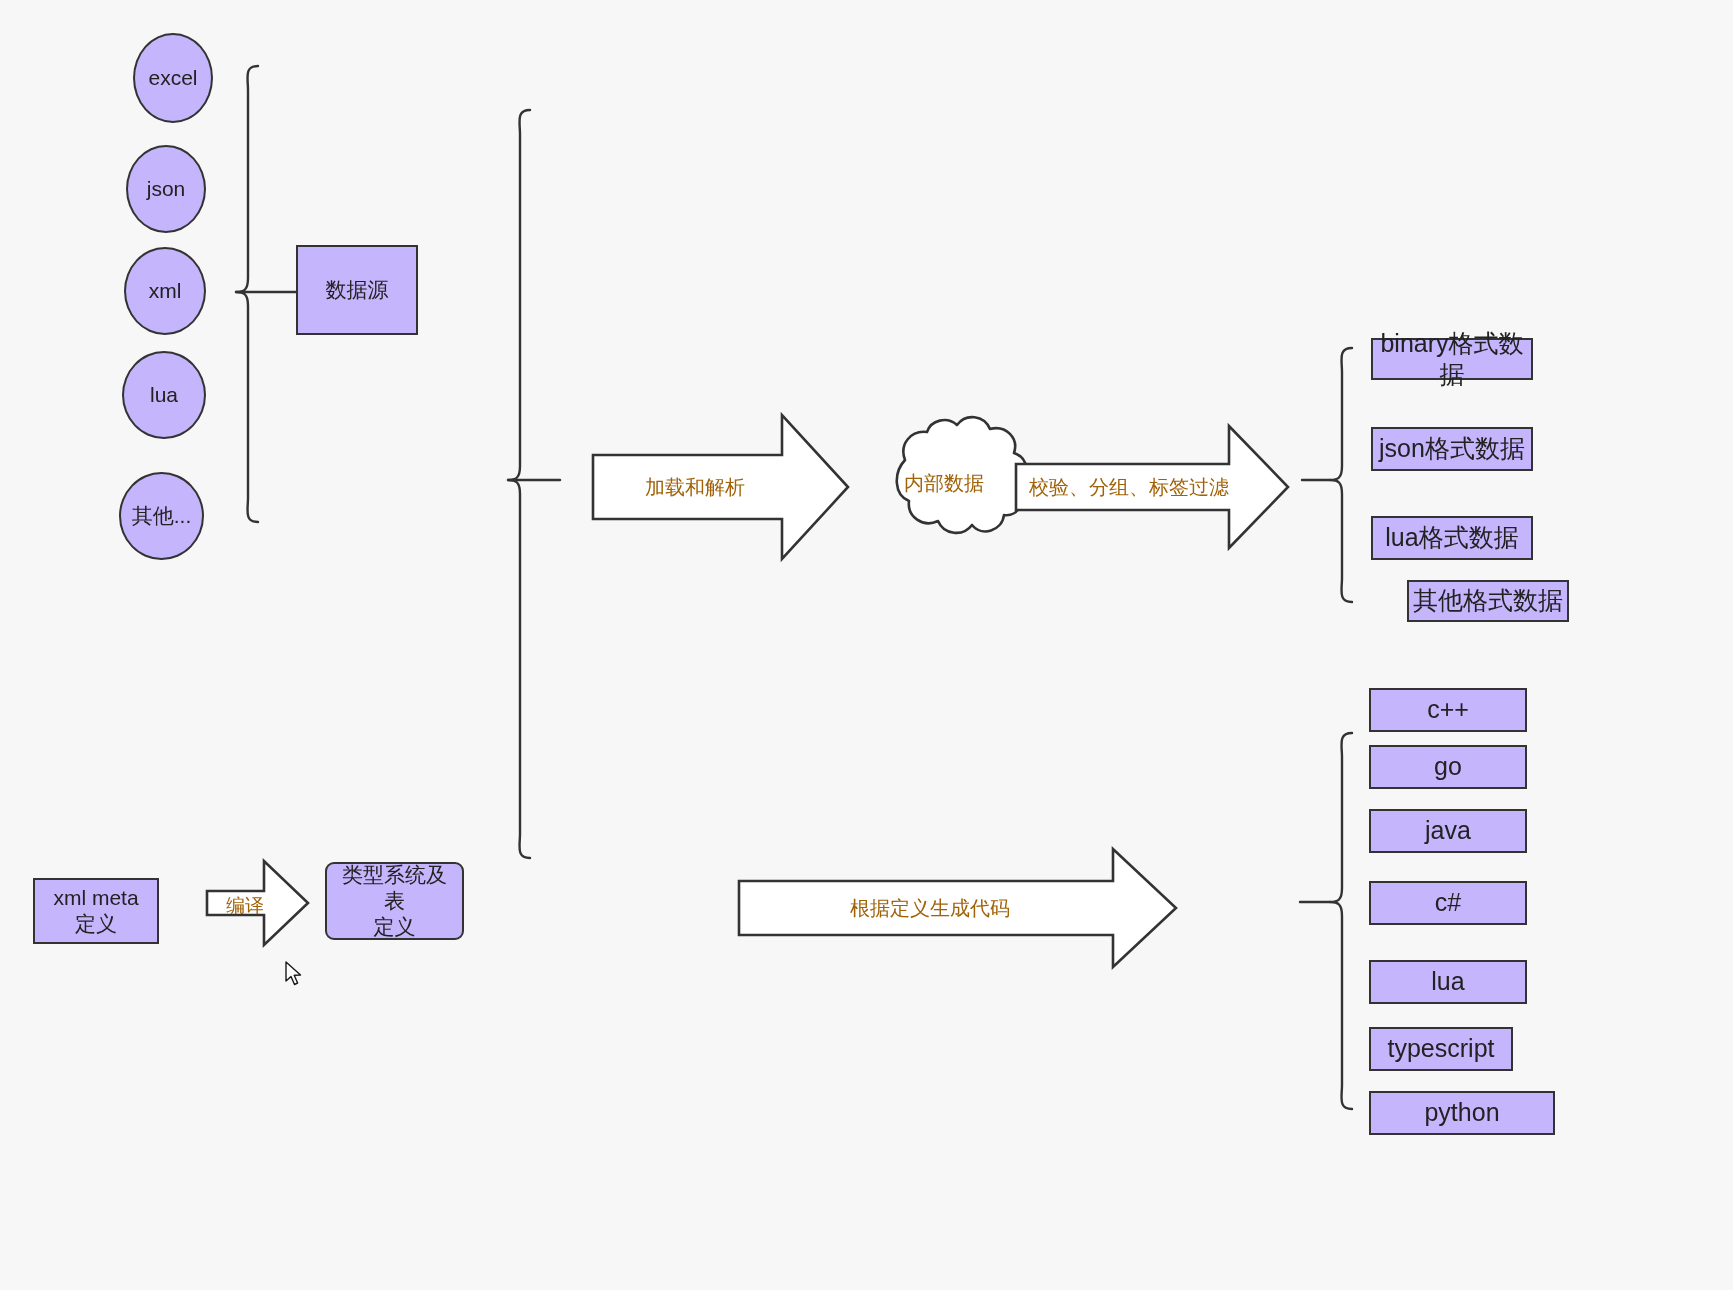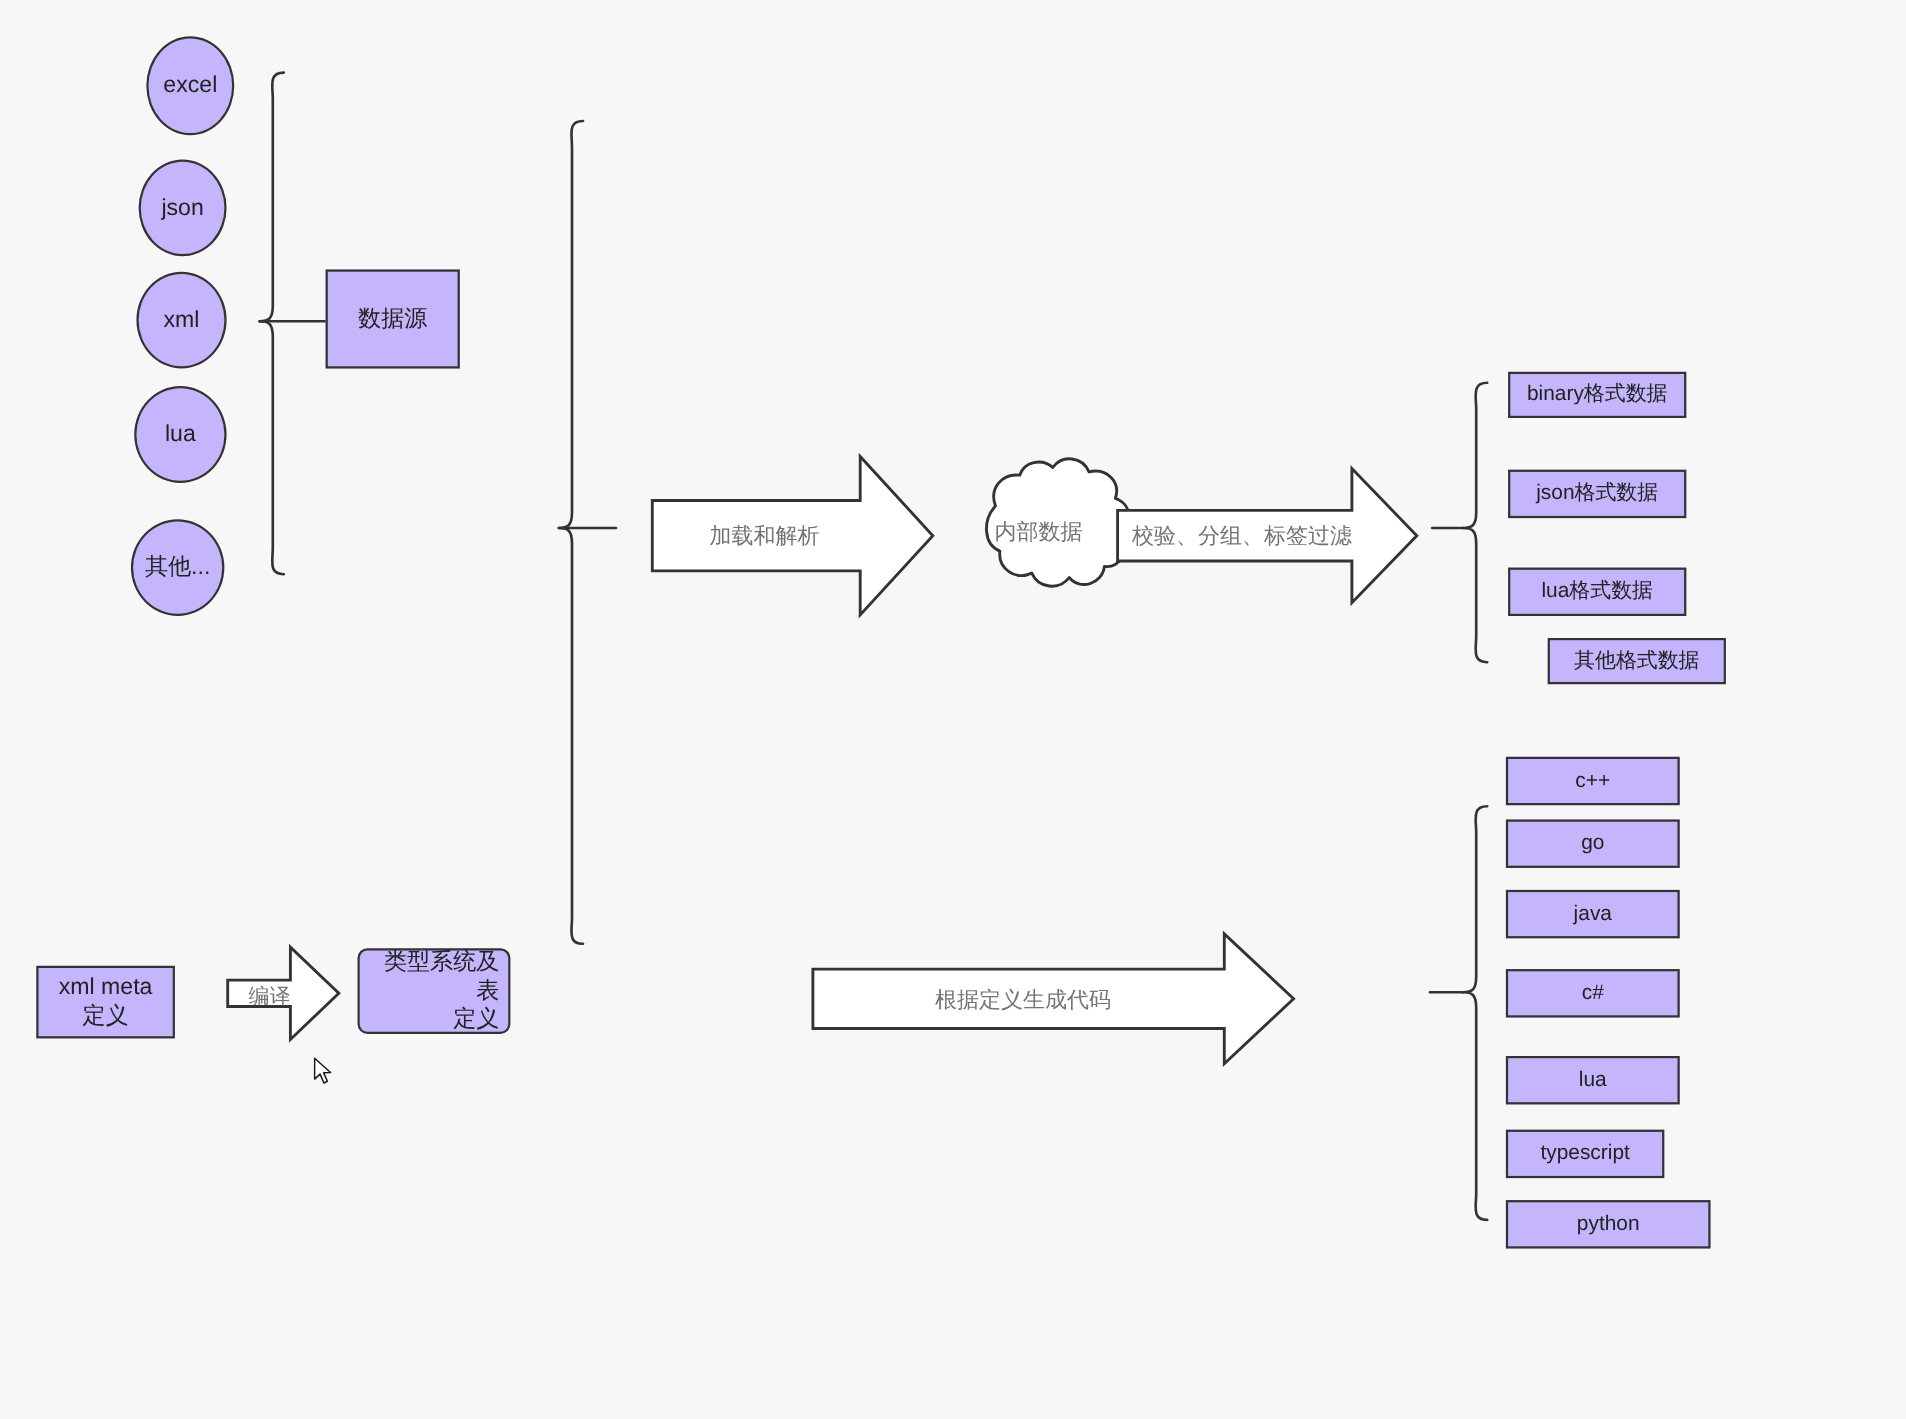--- a/index.html
+++ b/index.html
@@ -9,22 +9,22 @@
     font-family:"Liberation Sans","DejaVu Sans",sans-serif;
     color:#262626;
     overflow:hidden;
     position:relative;
   }
   #stage{position:absolute;left:0;top:0;width:1733px;height:1290px;}
   .node{position:absolute;box-sizing:border-box;display:flex;align-items:center;justify-content:center;text-align:center;background:#c4b5fd;border:2.2px solid #333;color:#222;line-height:1.25;}
   .ellipse{border-radius:50%;font-size:21px;}
   .rect{font-size:21px;}
   .rect-round{border-radius:9px;font-size:21px;}
-  .smallbox{font-size:19px;}
-  .label{position:absolute;display:flex;align-items:center;justify-content:center;font-size:20px;color:#737373;pointer-events:none;white-space:nowrap;}
+  .smallbox{font-size:25px;}
+  .label{position:absolute;display:flex;align-items:center;justify-content:center;font-size:20px;color:#a16207;pointer-events:none;white-space:nowrap;}
   svg.layer{position:absolute;left:0;top:0;width:1733px;height:1290px;overflow:visible;}
   .stroke{fill:none;stroke:#333;stroke-width:2.4px;stroke-linecap:round;stroke-linejoin:round;}
   .arrowshape{fill:#fff;stroke:#333;stroke-width:2.6px;stroke-linejoin:miter;}
   .cloud{fill:#fff;stroke:#333;stroke-width:2.6px;stroke-linejoin:round;}
   .cursor{position:absolute;pointer-events:none;}
 </style>
 </head>
 <body>
 
 <div id="stage">
@@ -160,21 +160,21 @@
     <span>typescript</span>
   </div>
   <div class="node smallbox" style="left:1369px;top:1091px;width:186px;height:44px;">
     <span>python</span>
   </div>
 
   <div class="node rect" style="left:33px;top:878px;width:126px;height:66px;padding:0 8px;">
     <span>xml meta定义</span>
   </div>
 
-  <div class="node rect-round" style="left:325px;top:862px;width:139px;height:78px;padding:0 8px;text-align:right;">
+  <div class="node rect-round" style="left:325px;top:862px;width:139px;height:78px;padding:0 8px;">
     <span style="white-space:pre-line;">类型系统及表
 定义</span>
   </div>
 
   <svg class="cursor" style="left:285px;top:961px;width:20px;height:28px;" viewBox="0 0 20 28">
     <path d="M1 1 L1 20 L6 15.5 L9.5 23.5 L12.6 22 L9.2 14.3 L15.5 14 Z" fill="#ffffff" stroke="#1a1a1a" stroke-width="1.4" stroke-linejoin="round"></path>
   </svg>
 
 </div>
 

